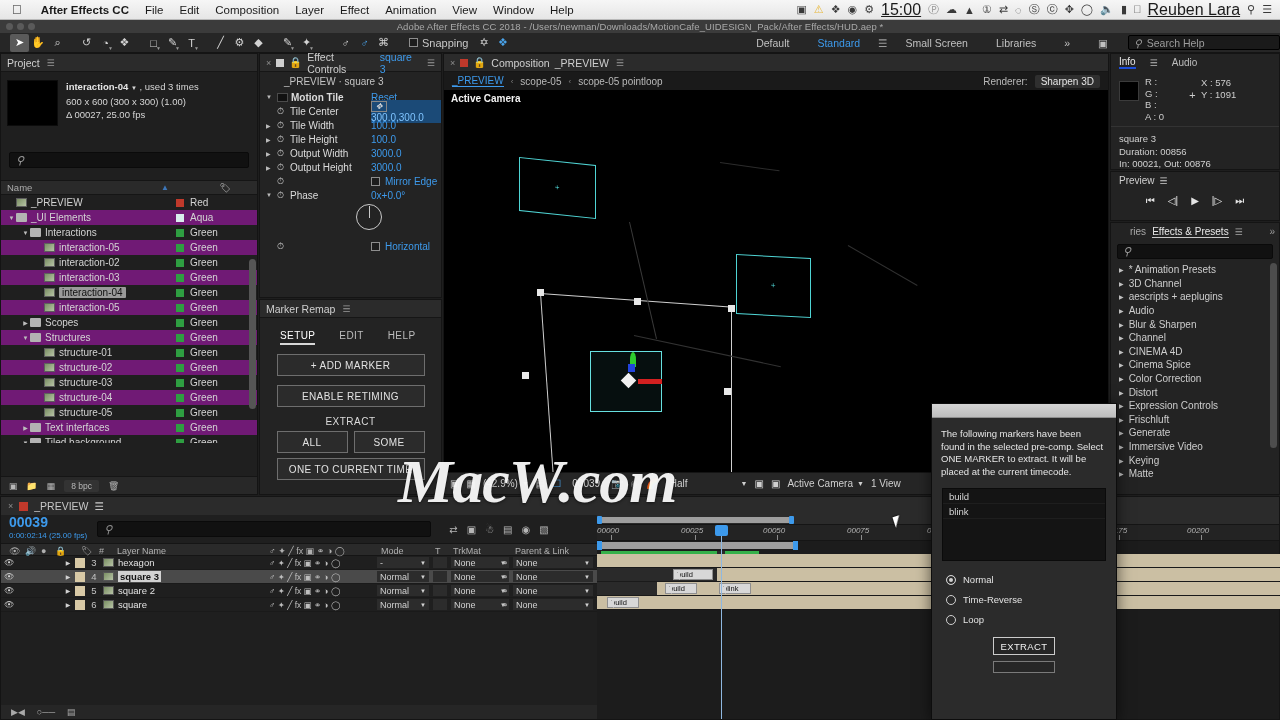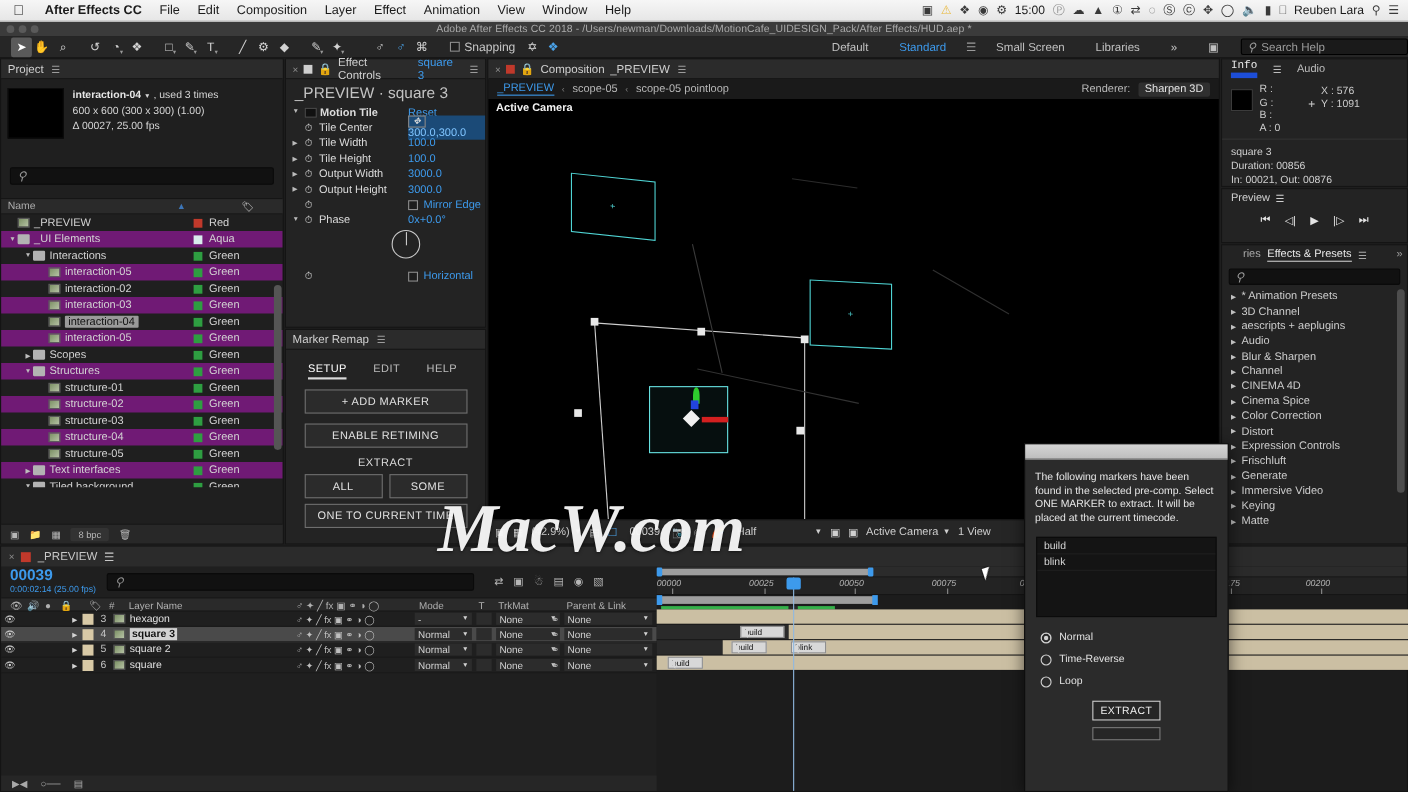--- a/index.html
+++ b/index.html
@@ -18,21 +18,21 @@
     background: linear-gradient(#f6f6f6, #e6e6e6);
     border-bottom: 1px solid #b9b9b9;
     display: flex; align-items: center; color: #1a1a1a; font-size: 11.5px;
   }
   .macbar .apple { padding: 0 11px 0 12px; font-size: 13px; line-height: 1; }
   .macbar .mi { padding: 0 8px; white-space: nowrap; }
   .macbar .mi.bold { font-weight: bold; }
   .macbar .spacer { flex: 1; }
   .macbar .right { display: flex; align-items: center; gap: 7px; padding-right: 8px; }
   .macbar .ricon { font-size: 11px; opacity: .85; }
-  .macbar .clock { font-size: 11px; }
+  .macbar .clock { font-size: 16px; text-decoration: underline; }
 
   
   .titlebar {
     position: absolute; top: 20px; left: 0; width: 1280px; height: 13px;
     background: #3b3b3b; display: flex; align-items: center;
   }
   .titlebar .dots { display: flex; gap: 4px; padding-left: 6px; }
   .titlebar .dot { width: 7px; height: 7px; border-radius: 50%; background: #5a5a5a; }
   .titlebar .tl-title {
     position: absolute; left: 0; width: 1280px; text-align: center;
@@ -109,21 +109,21 @@
   .proj-foot {
     position: absolute; bottom: 0; left: 0; right: 0; height: 18px; background: #282828;
     border-top: 1px solid #151515; display: flex; align-items: center; gap: 9px; padding: 0 8px;
     font-size: 9px; color: #b8b8b8;
   }
   .bpc { background: #333; border-radius: 2px; padding: 1px 7px; font-size: 8.5px; }
   .proj-scroll { position: absolute; right: 1px; top: 205px; width: 7px; height: 150px; background: #555; border-radius: 4px; }
 
   
   #fxPanel { left: 259px; top: 53px; width: 183px; height: 245px; background: #232323; }
-  .fx-sub { padding: 4px 8px 3px; font-size: 14px; color: #c3c3c3; }
+  .fx-sub { padding: 4px 8px 3px; font-size: 10px; color: #c3c3c3; margin-left: 16px; }
   .fxrow { height: 14px; display: flex; align-items: center; font-size: 10px; padding-left: 6px; }
   .fxrow .arr { width: 11px; font-size: 6px; color: #bbb; }
   .fxrow .sw { width: 11px; height: 9px; background: #111; border: 1px solid #4b4b4b; margin-right: 3px; }
   .fxrow .stop { width: 13px; color: #cfcfcf; font-size: 9px; }
   .fxrow .pname2 { flex: 1; color: #dcdcdc; }
   .fxrow .pname2.bold { font-weight: bold; }
   .fxrow .val { width: 70px; color: #3d9aec; font-size: 10px; }
   .fxrow .val.hl { background: #1b4a77; color: #7fc4ff; }
   .fx-dial {
     width: 26px; height: 26px; border-radius: 50%; border: 1px solid #c9c9c9;
@@ -164,21 +164,21 @@
     border-top: 1px solid #141414; display: flex; align-items: center; gap: 7px;
     padding: 0 6px; font-size: 10px; color: #cfcfcf;
   }
   .comp-foot .ci { color: #d0d0d0; font-size: 10px; }
   .comp-foot .dd { display: flex; align-items: center; gap: 4px; }
   .comp-foot .tcode { color: #d6d6d6; padding: 0 4px; }
 
   
   #infoPanel { left: 1110px; top: 53px; width: 170px; height: 117px; background: #232323; }
   .info-tabs { height: 17px; display: flex; align-items: center; gap: 14px; padding: 0 8px; font-size: 10px; color: #bdbdbd; }
-  .info-tabs .on { color: #e9e9e9; border-bottom: 5px solid #1d4ed8; font-family: Liberation Mono, monospace; }
+  .info-tabs .on { color: #e9e9e9; border-bottom: 2px solid #1d4ed8; }
   .info-body { display: flex; padding: 5px 8px 0; gap: 6px; position: relative; }
   .info-sw { width: 20px; height: 20px; background: #000; border: 1px solid #3b3b3b; margin-top: 5px; }
   .info-rgba { font-size: 9.5px; line-height: 11.5px; color: #cdcdcd; }
   .info-xy { position: absolute; left: 90px; top: 6px; font-size: 9.5px; line-height: 12px; color: #cdcdcd; }
   .info-xy .cross { position: absolute; left: -12px; top: 12px; font-size: 11px; color: #cdcdcd; }
   .info-meta { font-size: 9.5px; line-height: 12.5px; color: #d0d0d0; padding: 6px 8px 0; border-top: 1px solid #333; margin-top: 4px; }
   #previewPanel { left: 1110px; top: 171px; width: 170px; height: 50px; background: #232323; }
   .prev-tab { height: 17px; display: flex; align-items: center; gap: 5px; padding: 0 8px; font-size: 10px; color: #d0d0d0; }
   .prev-ctrls { display: flex; justify-content: center; gap: 13px; margin-top: 6px; color: #e4e4e4; font-size: 10px; }
   #fxpPanel { left: 1110px; top: 222px; width: 170px; height: 273px; background: #232323; }

